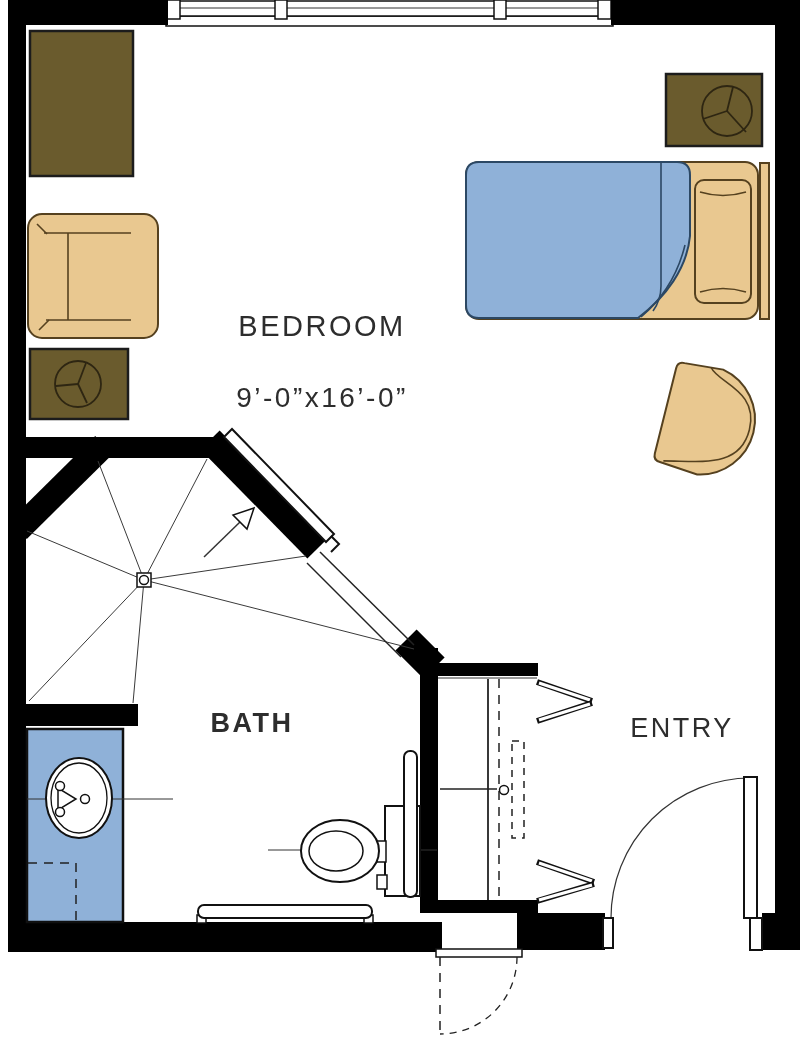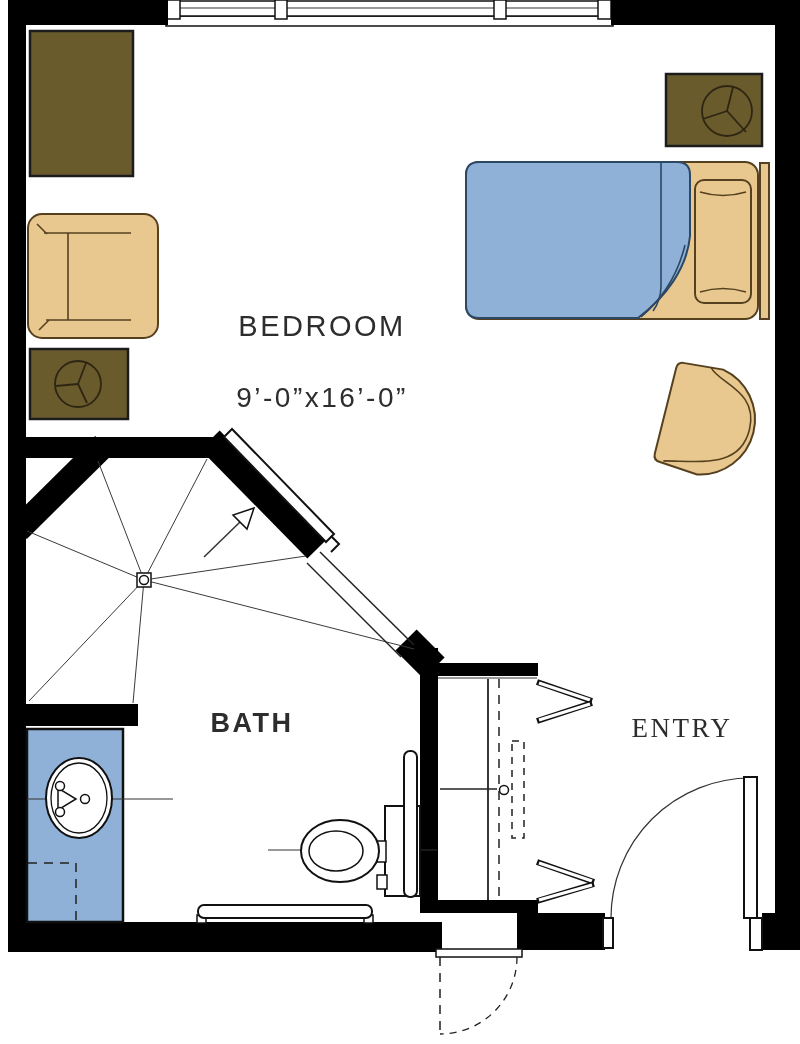--- a/index.html
+++ b/index.html
@@ -185,15 +185,15 @@
     <rect x="436" y="949" width="86" height="8" class="fixthin"></rect>
     <line x1="440" y1="957" x2="440" y2="1032" class="dash" stroke-dasharray="7 6"></line>
     <path d="M 517,957 A 77,77 0 0 1 440,1034" fill="none" stroke="#222" stroke-width="1.3" stroke-dasharray="7 6"></path>
   </g>
 
 </svg>
 
 <div class="label" style="left:322px;top:326px;font-size:29px;">BEDROOM</div>
 <div class="label" style="left:322px;top:362px;font-size:28px;margin-top:36px;">9’-0”x16’-0”</div>
 <div class="label" style="left:252px;top:723px;font-size:27px;font-weight:bold;">BATH</div>
-<div class="label" style="left:682px;top:728px;font-size:27px;font-family:Liberation Serif, serif;">ENTRY</div>
+<div class="label" style="left:682px;top:728px;font-size:27px;">ENTRY</div>
 
 </div>
 
 </body></html>

